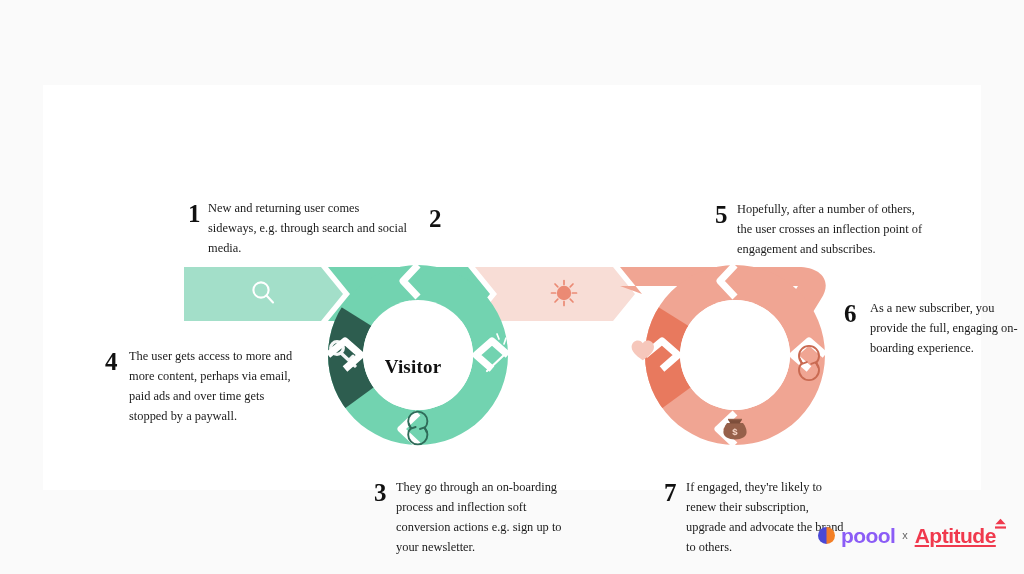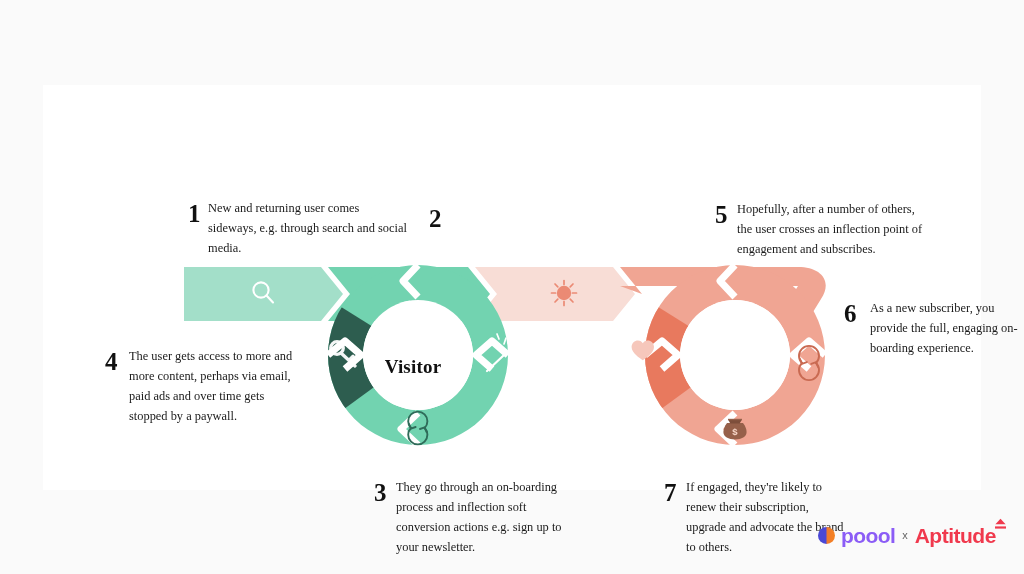--- a/index.html
+++ b/index.html
@@ -145,20 +145,21 @@
     display: flex;
     align-items: flex-end;
   }
   #logo-aptitude {
     font-family: "Liberation Sans", sans-serif;
     font-weight: 700;
     font-size: 21px;
     color: #f0394d;
     letter-spacing: -0.5px;
     line-height: 1;
+    text-decoration: underline;
   }
   #logo-tri {
     position: absolute;
     right: -11px;
     top: -7px;
     width: 13px;
     height: 12px;
   }
 </style>
 </head>

